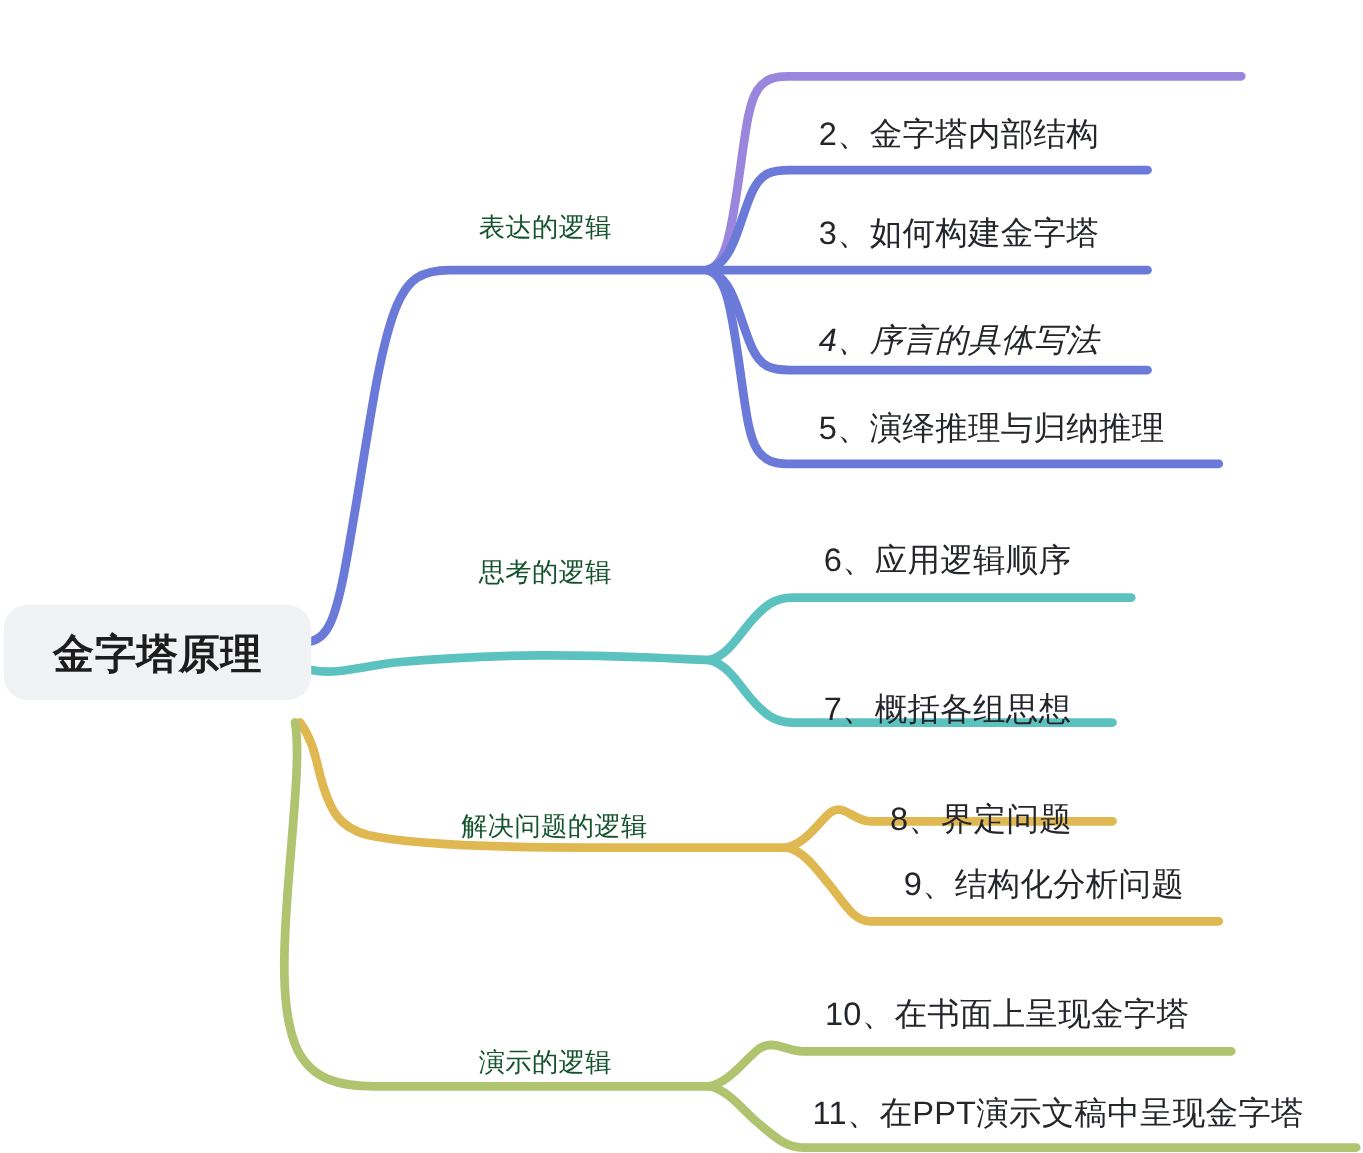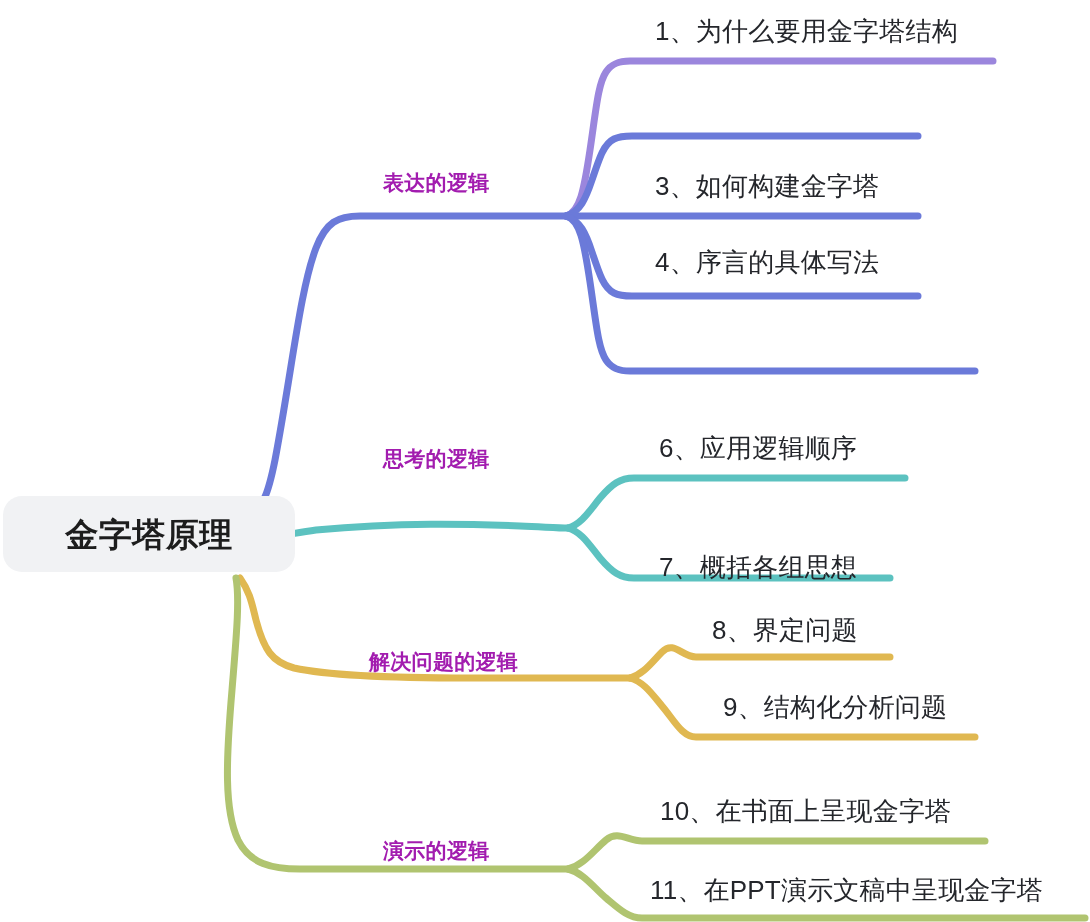--- a/index.html
+++ b/index.html
@@ -29,40 +29,40 @@
     pointer-events: none;
   }
   .node {
     position: absolute;
     white-space: nowrap;
     line-height: 1;
   }
   
   #root-node {
     left: 3px;
-    top: 496px;
-    width: 292px;
+    top: 484px;
+    width: 246px;
     height: 76px;
     background: #f1f2f4;
     border-radius: 19px;
     display: flex;
     align-items: center;
     justify-content: center;
   }
   #root-node .node-text {
     font-size: 33px;
     font-weight: 700;
     color: #1d1d1d;
     letter-spacing: 0.5px;
   }
   
   .branch-label {
     font-size: 21px;
-    font-weight: 700;
-    color: #a21caf;
+    font-weight: 400;
+    color: #14532d;
     letter-spacing: 0.3px;
   }
   
   .leaf-label {
     font-size: 26px;
     font-weight: 400;
     color: #24262b;
     letter-spacing: 0.2px;
   }
 </style>
@@ -117,43 +117,46 @@
   </div>
 
   <div class="node branch-label" style="left:369px; top:651px;">
     <span>解决问题的逻辑</span>
   </div>
 
   <div class="node branch-label" style="left:383px; top:840px;text-align:right;">
     <span>演示的逻辑</span>
   </div>
 
-  <div class="node leaf-label" style="left:655px; top:18px;">
-    <span>1、为什么要用金字塔结构</span>
+
+  <div class="node leaf-label" style="left:655px; top:94px;">
+    <span>2、金字塔内部结构</span>
   </div>
-
 
   <div class="node leaf-label" style="left:655px; top:173px;">
     <span>3、如何构建金字塔</span>
   </div>
 
-  <div class="node leaf-label" style="left:655px; top:249px;">
+  <div class="node leaf-label" style="left:655px; top:259px;font-style:italic;">
     <span>4、序言的具体写法</span>
   </div>
 
+  <div class="node leaf-label" style="left:655px; top:329px;">
+    <span>5、演绎推理与归纳推理</span>
+  </div>
 
   <div class="node leaf-label" style="left:659px; top:435px;">
     <span>6、应用逻辑顺序</span>
   </div>
 
   <div class="node leaf-label" style="left:659px; top:518px;margin-top:36px;">
     <span>7、概括各组思想</span>
   </div>
 
-  <div class="node leaf-label" style="left:712px; top:617px;">
+  <div class="node leaf-label" style="left:712px; top:642px;">
     <span>8、界定问题</span>
   </div>
 
   <div class="node leaf-label" style="left:723px; top:694px;">
     <span>9、结构化分析问题</span>
   </div>
 
   <div class="node leaf-label" style="left:660px; top:798px;text-align:right;">
     <span>10、在书面上呈现金字塔</span>
   </div>

